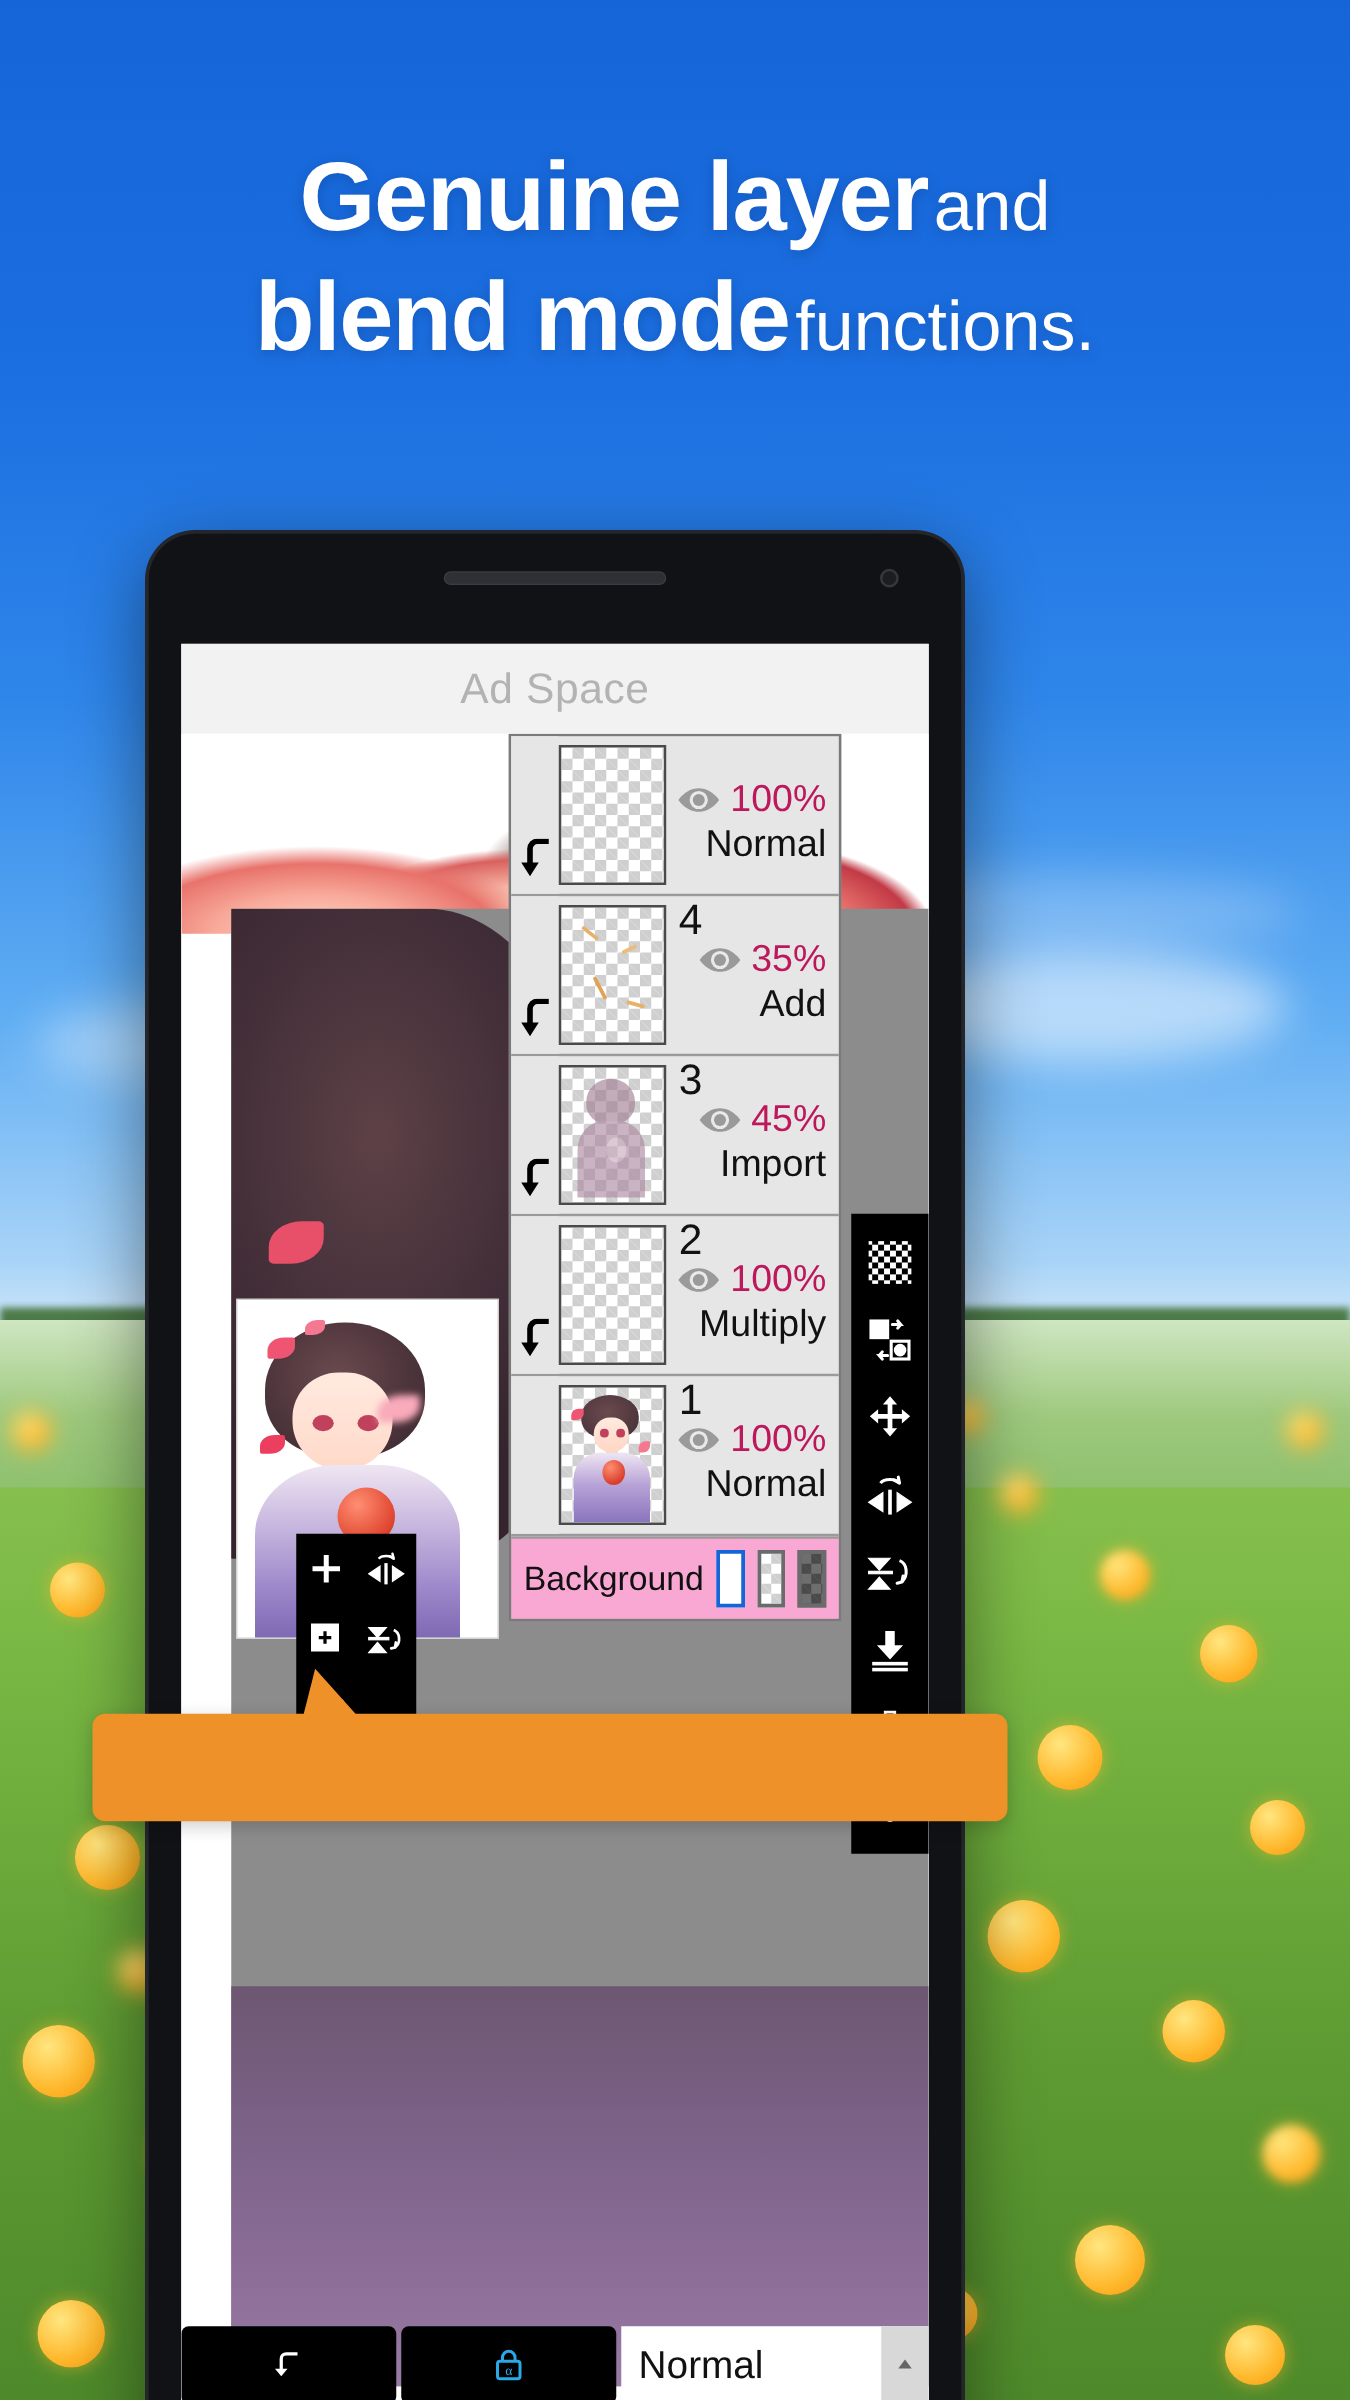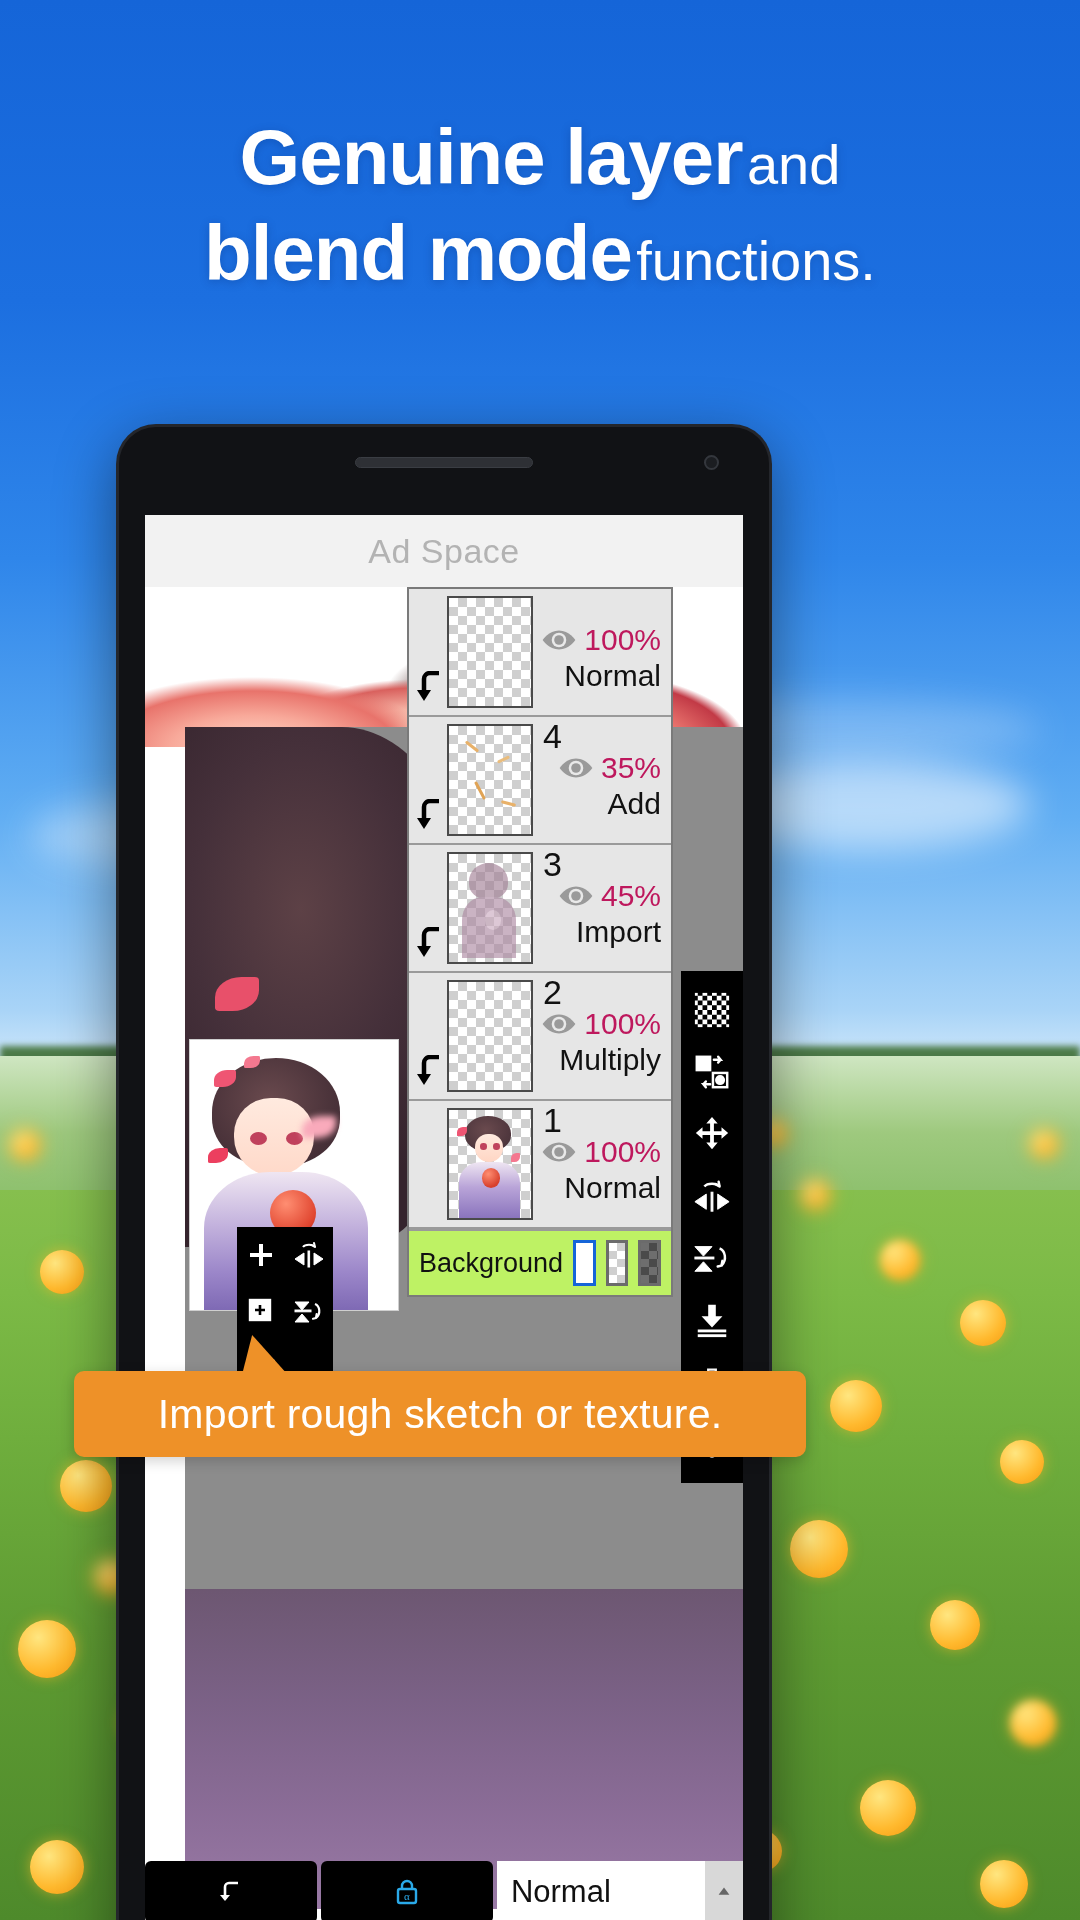--- a/index.html
+++ b/index.html
@@ -182,21 +182,21 @@
     display:flex; flex-direction:column; justify-content:center;
   }
   .li-num { position:absolute; left:10px; top:2px; font-size:34px; color:#111; line-height:1; }
   .li-mid { display:flex; align-items:center; justify-content:flex-end; gap:6px; margin-top:12px; }
   .eye-icon { width:38px; height:24px; flex:0 0 auto; }
   .li-op { font-size:30px; color:#be185d; }
   .li-blend { text-align:right; font-size:30px; color:#111; margin-top:2px; }
 
   #bg-row {
     display:flex; align-items:center; gap:10px;
-    background:#bef264; padding:8px 10px; height:66px;
+    background:#f9a8d4; padding:8px 10px; height:66px;
     border-top:2px solid #9a9a9a;
   }
   #bg-label { font-size:27px; color:#111; flex:1; }
   .sw { width:46px; height:46px; border:3px solid #6b6b6b; }
   .sw-white { background:#fff; border-color:#1565d8; }
   .sw-checker {
     background-image:
       linear-gradient(45deg,#cfcfcf 25%,transparent 25%,transparent 75%,#cfcfcf 75%),
       linear-gradient(45deg,#cfcfcf 25%,transparent 25%,transparent 75%,#cfcfcf 75%);
     background-size:16px 16px; background-position:0 0,8px 8px; background-color:#fff;
@@ -691,14 +691,13 @@
     <div class="navicon">
       <svg viewBox="0 0 34 34" fill="none" stroke="#fff" stroke-width="2.6">
           <rect x="6" y="6" width="22" height="22"></rect>
         </svg>
     </div>
   </div>
 </div>
 
 <div id="callout">
   <div id="callout-tail"></div>
-  <div id="callout-text">Import rough sketch or texture.</div>
 </div>
 
 </body></html>

